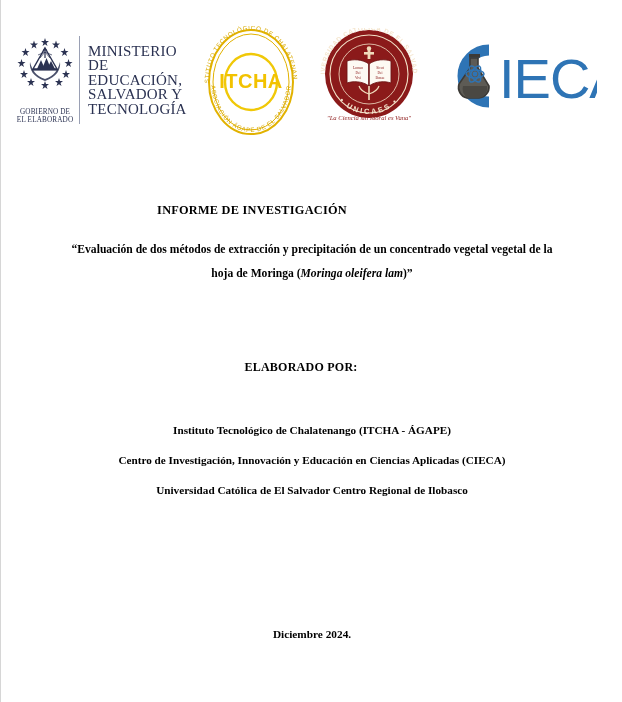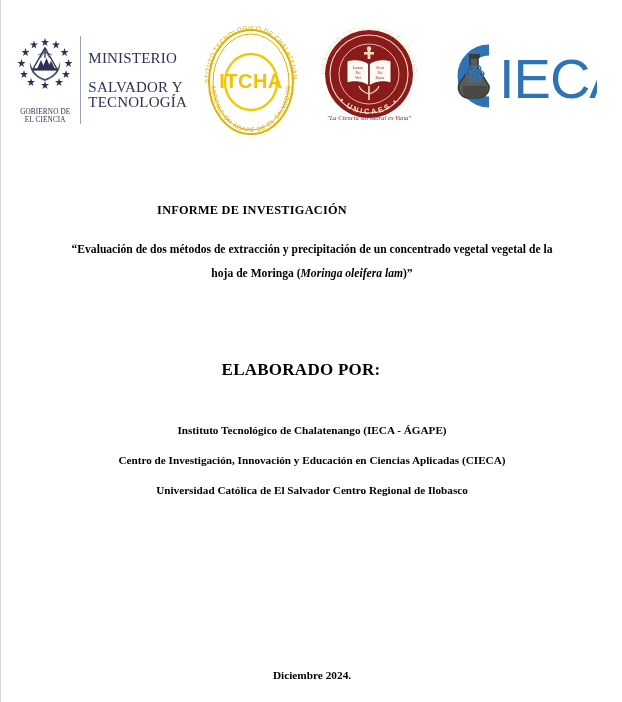--- a/index.html
+++ b/index.html
@@ -150,36 +150,36 @@
   }
   .report-title .sci { font-style: italic; }
 
   .elaborado {
     position: absolute;
     top: 360px;
     left: 0;
     width: 600px;
     font-family: "Liberation Serif", serif;
     font-weight: bold;
-    font-size: 17px;
+    font-size: 12px;
     letter-spacing: 0.25px;
   }
   .authors {
     position: absolute;
     top: 415px;
     left: 31px;
     width: 560px;
     font-family: "Liberation Serif", serif;
     font-weight: bold;
     font-size: 11.2px;
     line-height: 30px;
   }
   .date-line {
     position: absolute;
-    top: 669px;
+    top: 628px;
     left: 0;
     width: 622px;
     font-family: "Liberation Serif", serif;
     font-weight: bold;
     font-size: 11.3px;
   }
 </style>
 </head>
 <body>
 
@@ -225,27 +225,27 @@
                 <line x1="29" y1="16" x2="24" y2="22"></line>
                 <line x1="29" y1="16" x2="34" y2="22"></line>
               </g>
 
               <rect x="16" y="33" width="26" height="1.6"></rect>
             </g>
           </svg>
         </div>
         <div class="gob-text">
           <span>GOBIERNO DE</span><br>
-          <span>EL CIENCIA</span>
+          <span>EL ELABORADO</span>
         </div>
       </div>
       <div class="mined-divider"></div>
       <div class="mined-name">
         <span>MINISTERIO</span><br>
-        <br>
+        <span>DE EDUCACIÓN,</span><br>
         <span>SALVADOR Y</span><br>
         <span>TECNOLOGÍA</span>
       </div>
     </div>
 
     <div class="itcha">
       <div>
         <svg width="104" height="112" viewBox="0 0 104 112">
           <defs>
             <path id="itchaOuterTop" d="M 10 56 A 42 52 0 0 1 94 56"></path>
@@ -340,21 +340,21 @@
     <div class="report-kind">INFORME DE INVESTIGACIÓN</div>
 
     <div class="report-title">
       <span>“</span><span>Evaluación de dos métodos de extracción y precipitación de un concentrado vegetal</span>
       <span>vegetal de la hoja de Moringa (</span><span class="sci">Moringa oleifera lam</span><span>)”</span>
     </div>
 
     <div class="elaborado">ELABORADO POR:</div>
 
     <div class="authors">
-      <div>Instituto Tecnológico de Chalatenango (IECA - ÁGAPE)</div>
+      <div>Instituto Tecnológico de Chalatenango (ITCHA - ÁGAPE)</div>
       <div>Centro de Investigación, Innovación y Educación en Ciencias Aplicadas (CIECA)</div>
       <div>Universidad Católica de El Salvador Centro Regional de Ilobasco</div>
     </div>
 
     <div class="date-line">Diciembre 2024.</div>
   </div>
 
 </div>
 
 </body></html>

